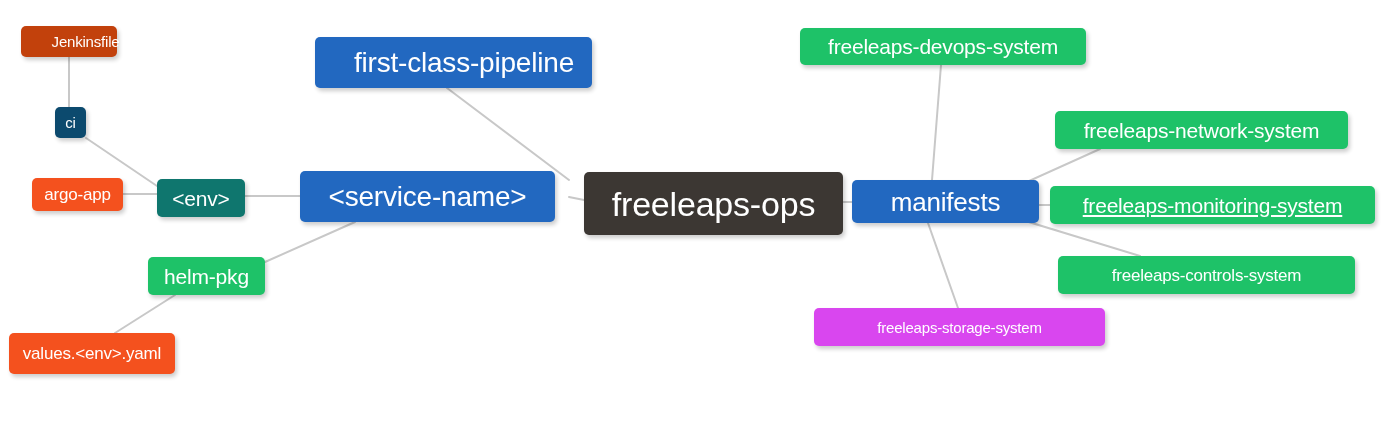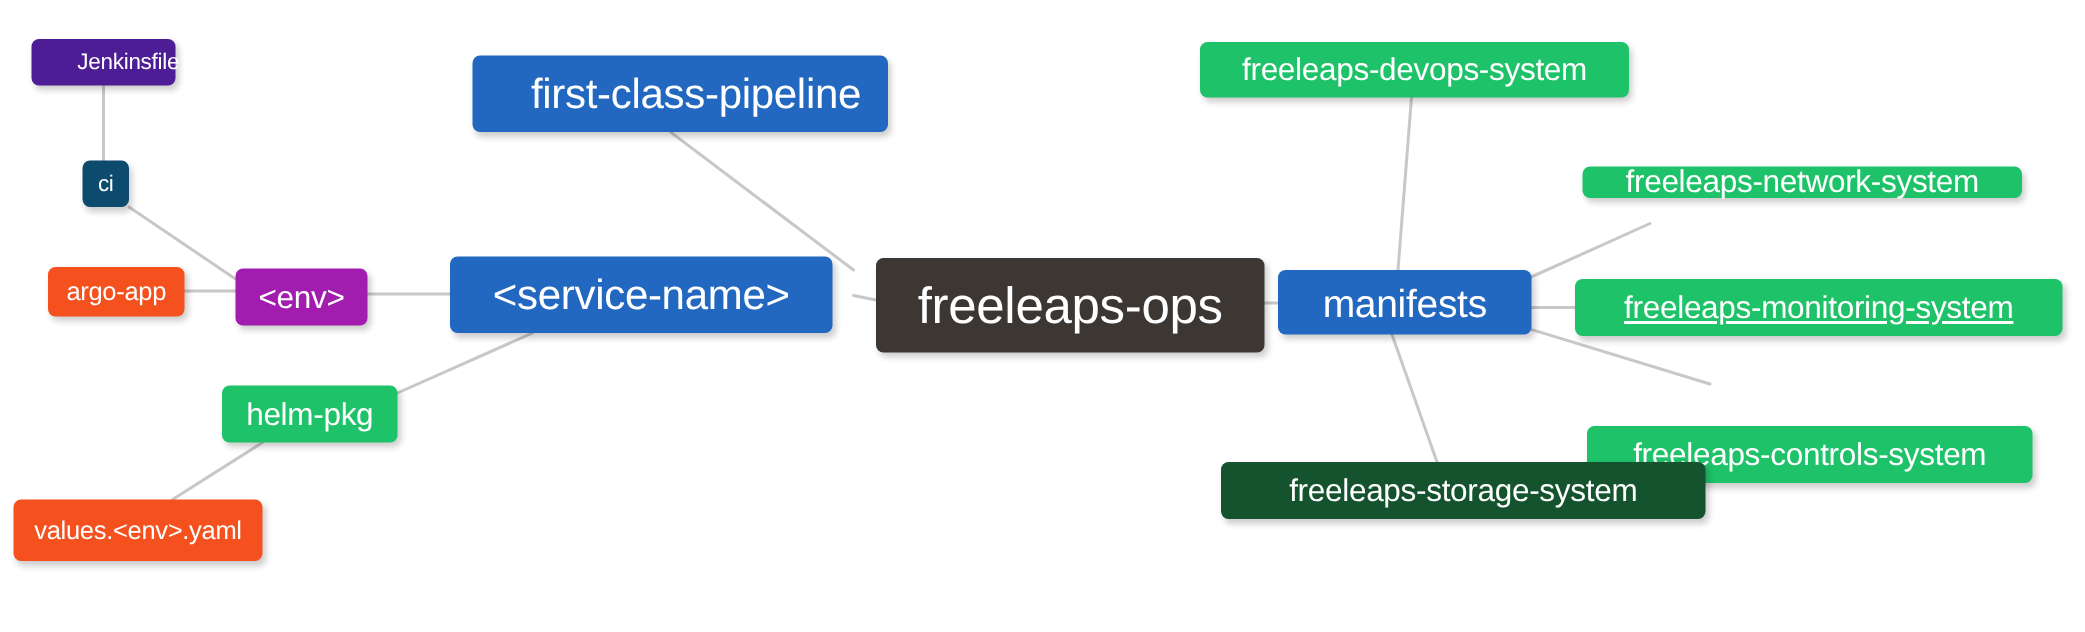--- a/index.html
+++ b/index.html
@@ -69,50 +69,50 @@
   <div id="node-layer">
       <div class="node" style="left: 584px; top: 172px; width: 259px; height: 63px; background: rgb(60, 55, 51); font-size: 34px; border-radius: 5px; color: rgb(255, 255, 255);">
         <span class="node-label">freeleaps-ops</span>
       </div>
       <div class="node" style="left: 315px; top: 37px; width: 277px; height: 51px; background: rgb(34, 104, 192); font-size: 28px; border-radius: 5px; color: rgb(255, 255, 255); padding-left: 32px;">
         <span class="node-label">first-class-pipeline</span>
       </div>
       <div class="node" style="left: 300px; top: 171px; width: 255px; height: 51px; background: rgb(34, 104, 192); font-size: 28px; border-radius: 5px; color: rgb(255, 255, 255);">
         <span class="node-label">&lt;service-name&gt;</span>
       </div>
-      <div class="node" style="left: 852px; top: 180px; width: 169px; height: 43px; background: rgb(34, 104, 192); font-size: 26px; border-radius: 5px; color: rgb(255, 255, 255);">
+      <div class="node" style="left: 852px; top: 180px; width: 187px; height: 43px; background: rgb(34, 104, 192); font-size: 26px; border-radius: 5px; color: rgb(255, 255, 255);">
         <span class="node-label">manifests</span>
       </div>
-      <div class="node" style="left: 157px; top: 179px; width: 88px; height: 38px; background: #a21caf; font-size: 21px; border-radius: 5px; color: rgb(255, 255, 255); text-align: center;">
+      <div class="node" style="left: 157px; top: 179px; width: 88px; height: 38px; background: #0f766e; font-size: 21px; border-radius: 5px; color: rgb(255, 255, 255); text-align: center;">
         <span class="node-label">&lt;env&gt;</span>
       </div>
       <div class="node" style="left: 148px; top: 257px; width: 117px; height: 38px; background: rgb(30, 194, 104); font-size: 21px; border-radius: 5px; color: rgb(255, 255, 255); align-items: center;">
         <span class="node-label">helm-pkg</span>
       </div>
-      <div class="node" style="left: 21px; top: 26px; width: 96px; height: 31px; background: #4c1d95; font-size: 15px; border-radius: 5px; color: rgb(255, 255, 255); padding-left: 44px;">
+      <div class="node" style="left: 21px; top: 26px; width: 96px; height: 31px; background: #c2410c; font-size: 15px; border-radius: 5px; color: rgb(255, 255, 255); padding-left: 44px;">
         <span class="node-label">Jenkinsfile</span>
       </div>
       <div class="node" style="left: 55px; top: 107px; width: 31px; height: 31px; background: #0c4a6e; font-size: 15px; border-radius: 5px; color: rgb(255, 255, 255);">
         <span class="node-label">ci</span>
       </div>
       <div class="node" style="left: 32px; top: 178px; width: 91px; height: 33px; background: rgb(244, 81, 30); font-size: 17px; border-radius: 5px; color: rgb(255, 255, 255);">
         <span class="node-label">argo-app</span>
       </div>
       <div class="node" style="left: 9px; top: 333px; width: 166px; height: 41px; background: rgb(244, 81, 30); font-size: 17px; border-radius: 5px; color: rgb(255, 255, 255);">
         <span class="node-label">values.&lt;env&gt;.yaml</span>
       </div>
       <div class="node" style="left: 800px; top: 28px; width: 286px; height: 37px; background: rgb(30, 194, 104); font-size: 21px; border-radius: 5px; color: rgb(255, 255, 255);">
         <span class="node-label">freeleaps-devops-system</span>
       </div>
-      <div class="node" style="left: 1055px; top: 111px; width: 293px; height: 21px; background: rgb(30, 194, 104); font-size: 21px; border-radius: 5px; color: rgb(255, 255, 255);">
+      <div class="node" style="left: 1055px; top: 111px; width: 293px; height: 38px; background: rgb(30, 194, 104); font-size: 21px; border-radius: 5px; color: rgb(255, 255, 255);">
         <span class="node-label">freeleaps-network-system</span>
       </div>
       <div class="node" style="left: 1050px; top: 186px; width: 325px; height: 38px; background: rgb(30, 194, 104); font-size: 21px; border-radius: 5px; color: rgb(255, 255, 255); text-decoration: underline;">
         <span class="node-label">freeleaps-monitoring-system</span>
       </div>
-      <div class="node" style="left: 1058px; top: 256px; width: 297px; height: 38px; background: rgb(30, 194, 104); font-size: 21px; border-radius: 5px; color: rgb(255, 255, 255); margin-top: 28px;">
+      <div class="node" style="left: 1058px; top: 256px; width: 297px; height: 38px; background: rgb(30, 194, 104); font-size: 17px; border-radius: 5px; color: rgb(255, 255, 255);">
         <span class="node-label">freeleaps-controls-system</span>
       </div>
-      <div class="node" style="left: 814px; top: 308px; width: 323px; height: 38px; background: #14532d; font-size: 21px; border-radius: 5px; color: rgb(255, 255, 255);">
+      <div class="node" style="left: 814px; top: 308px; width: 291px; height: 38px; background: #d946ef; font-size: 15px; border-radius: 5px; color: rgb(255, 255, 255);">
         <span class="node-label">freeleaps-storage-system</span>
       </div>
     </div>
 </div>
 
 </body></html>

